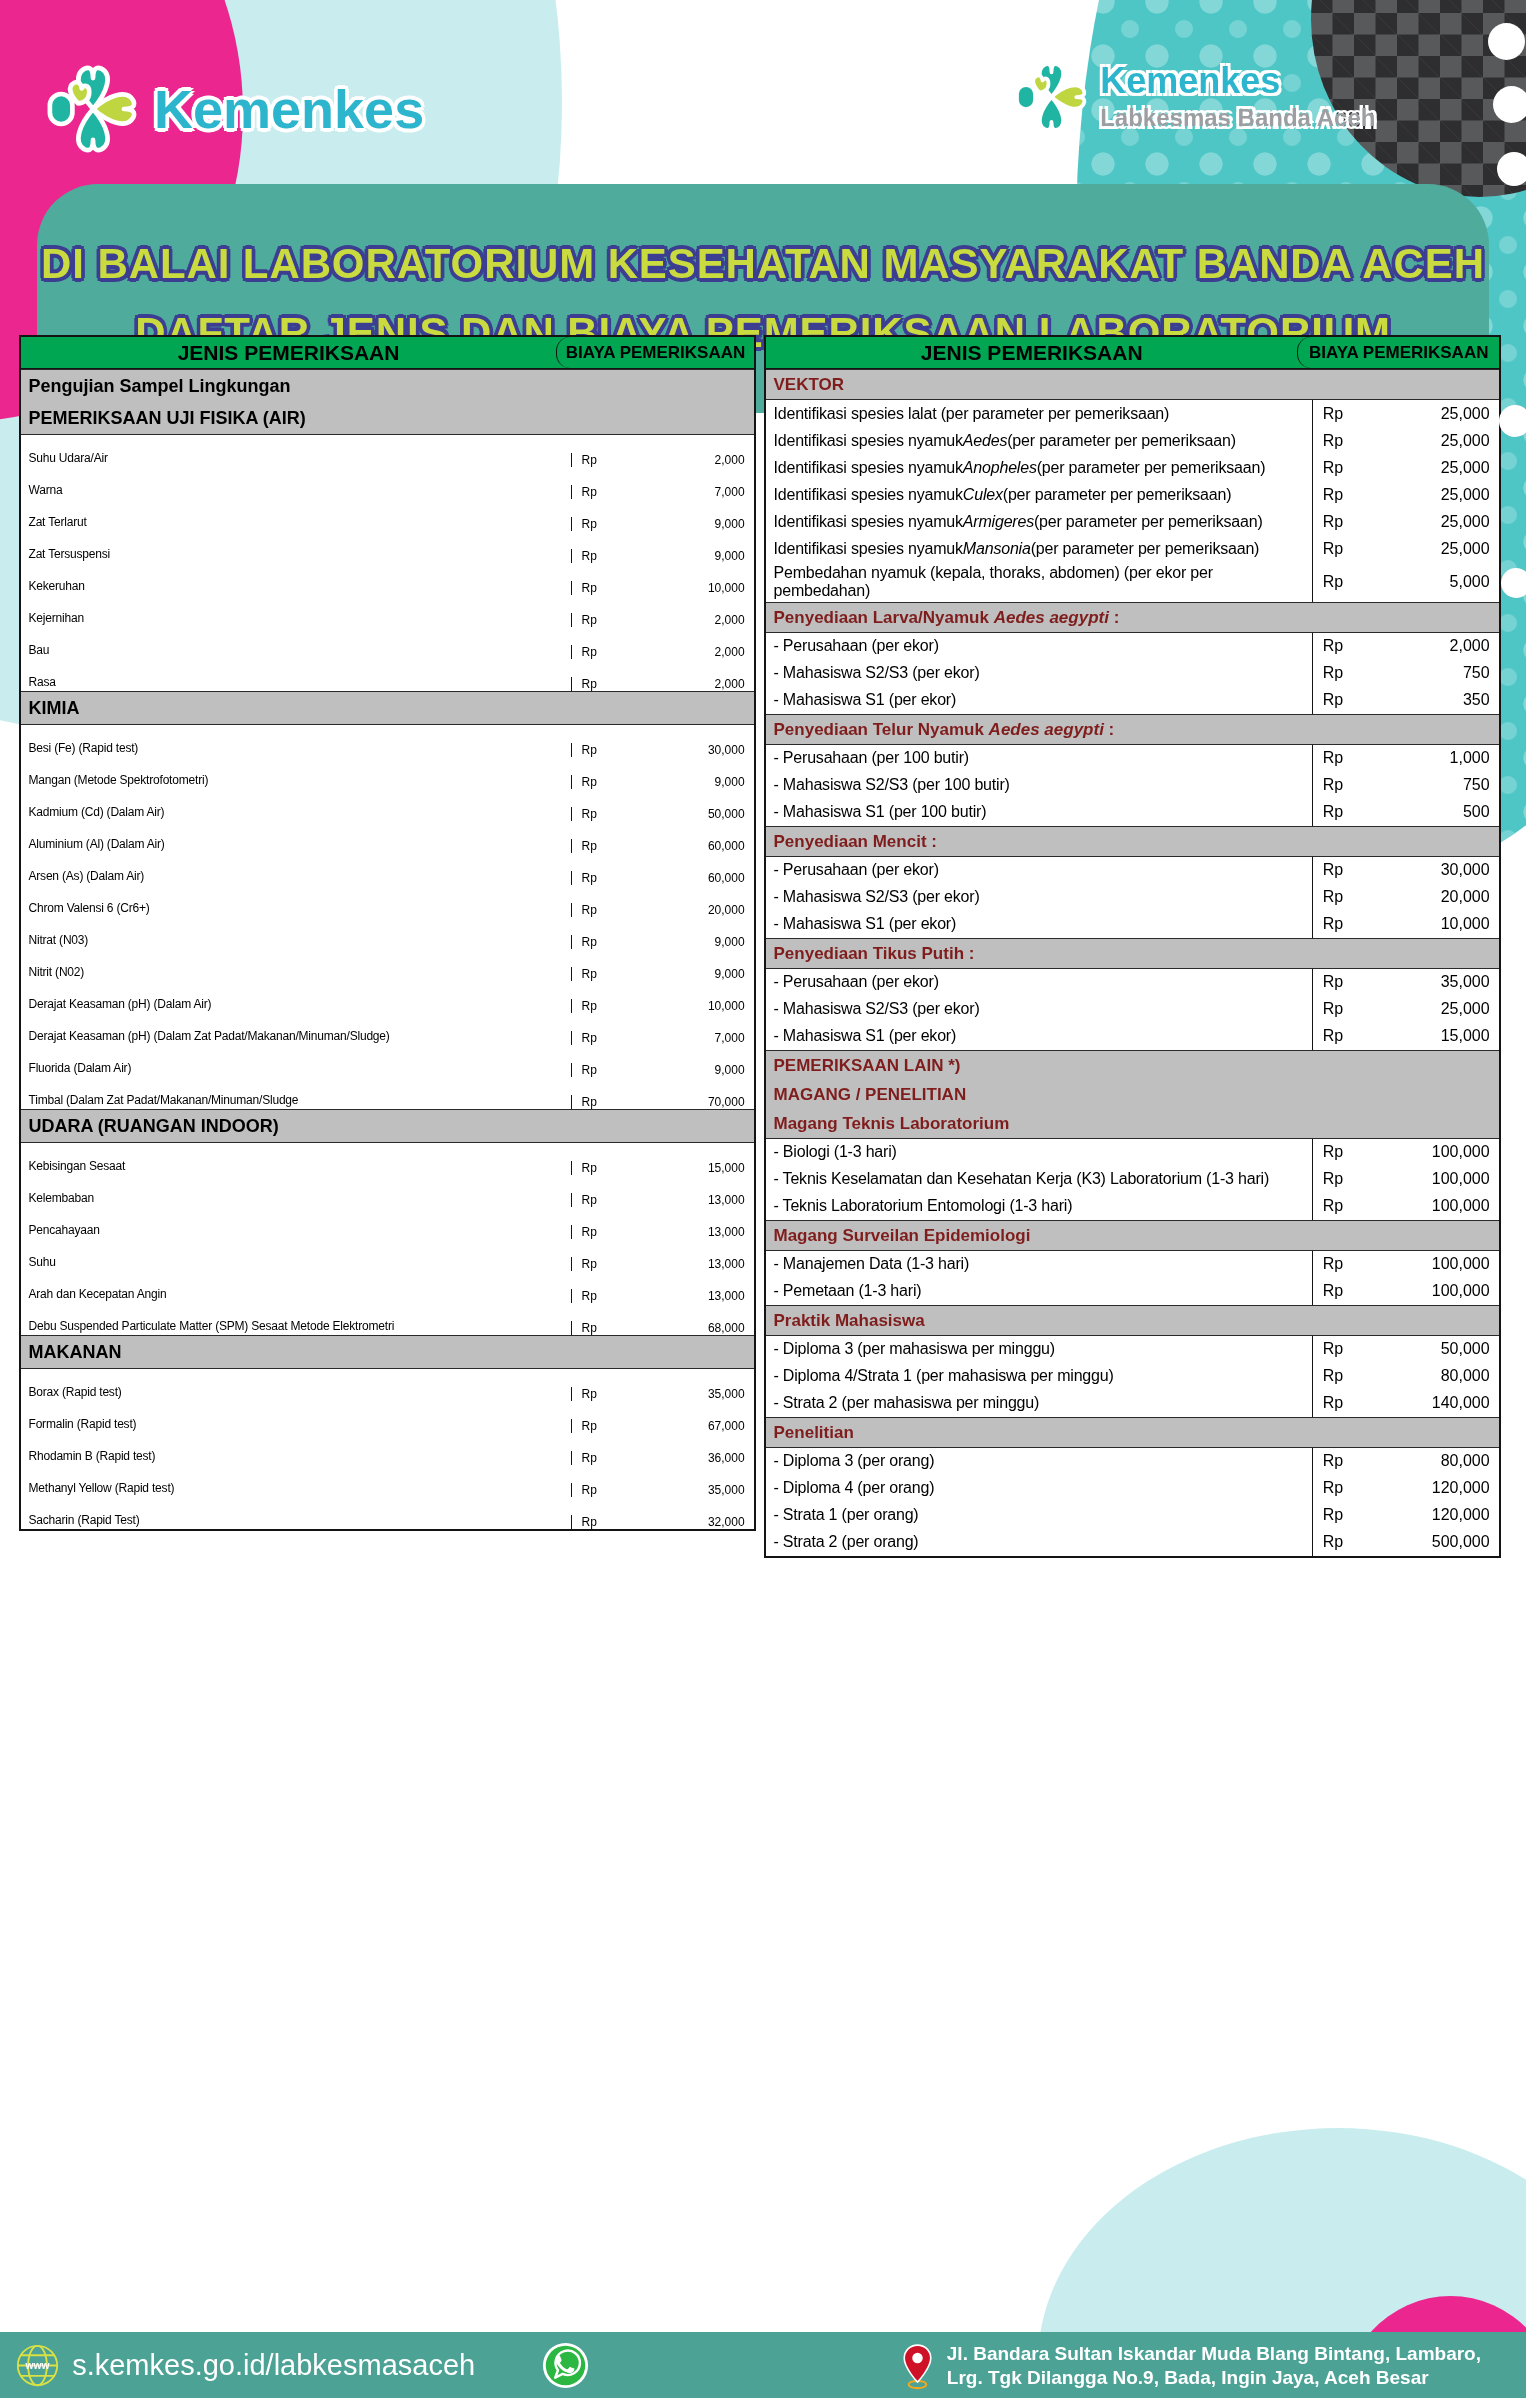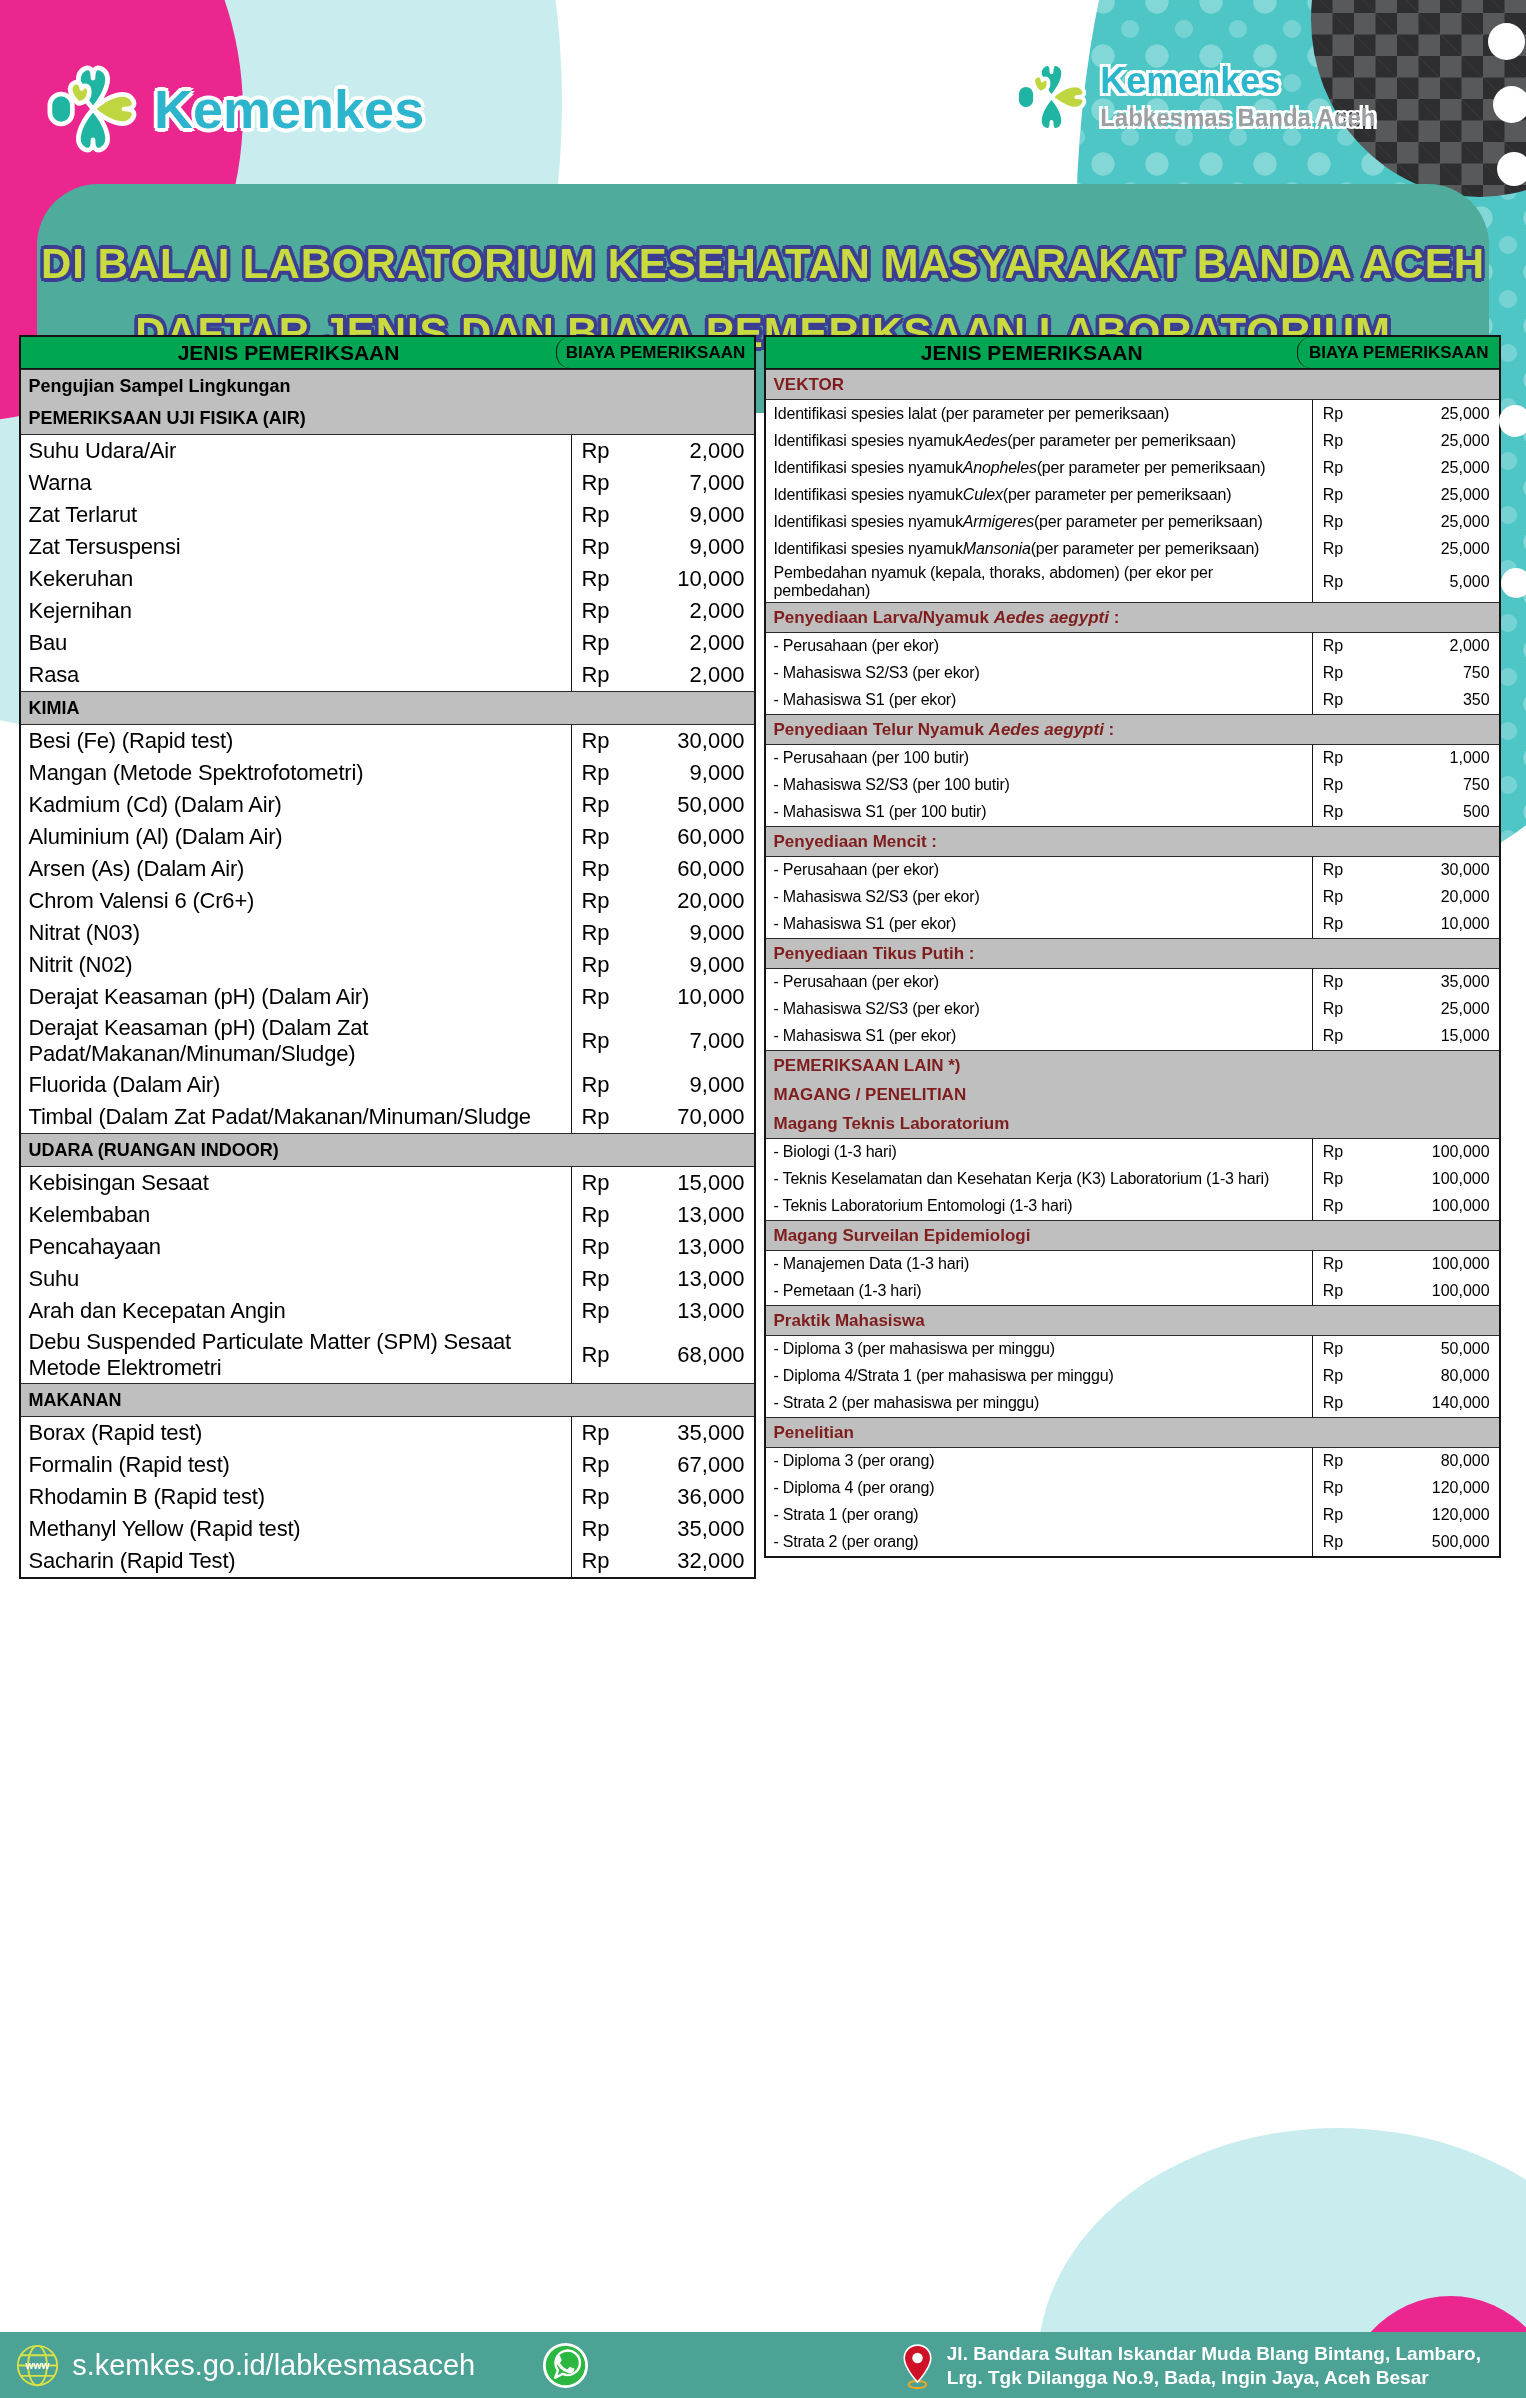--- a/index.html
+++ b/index.html
@@ -52,21 +52,21 @@
   .thead{display:flex;background:#00A651;border-bottom:1.9px solid #141414;height:31px;}
   .thead .h1{display:flex;align-items:center;justify-content:center;font-weight:bold;font-size:21px;color:#000;}
   .thead .h2{flex:1;border-left:1.9px solid #141414;display:flex;align-items:center;justify-content:center;
      font-weight:bold;font-size:17px;color:#000;border-radius:14px;}
   .lt .h1,.lt .label{width:73%;}
   .rt .h1,.rt .label{width:72.5%;}
   .section{background:#BFBFBF;border-top:1.9px solid #2a2a2a;border-bottom:1.9px solid #2a2a2a;padding:0 7.5px;}
   .lt .section-line{line-height:32px;font-size:18px;font-weight:bold;color:#000;}
   .rt .section-line{line-height:29px;font-size:17px;font-weight:bold;color:#7f1d1d;}
   .trow{display:flex;align-items:stretch;}
-  .lt .trow{min-height:32px;font-size:22px;}
+  .lt .trow{min-height:32px;font-size:12px;align-items:flex-end;}
   .rt .trow{min-height:27px;font-size:16px;}
   .trow .label{padding:1.9px 7.5px;display:flex;align-items:center;letter-spacing:-0.2px;
      white-space:pre-line;color:#000;}
   .trow .price{flex:1;border-left:1.9px solid #141414;display:flex;align-items:center;
      justify-content:space-between;padding:0 9.4px;color:#000;}
 
   
   .footer{position:absolute;left:0;top:2332px;width:1526px;height:67px;background:#4BA295;z-index:5;
      display:flex;align-items:center;color:#fff;}
   .footer .grp{display:flex;align-items:center;}

